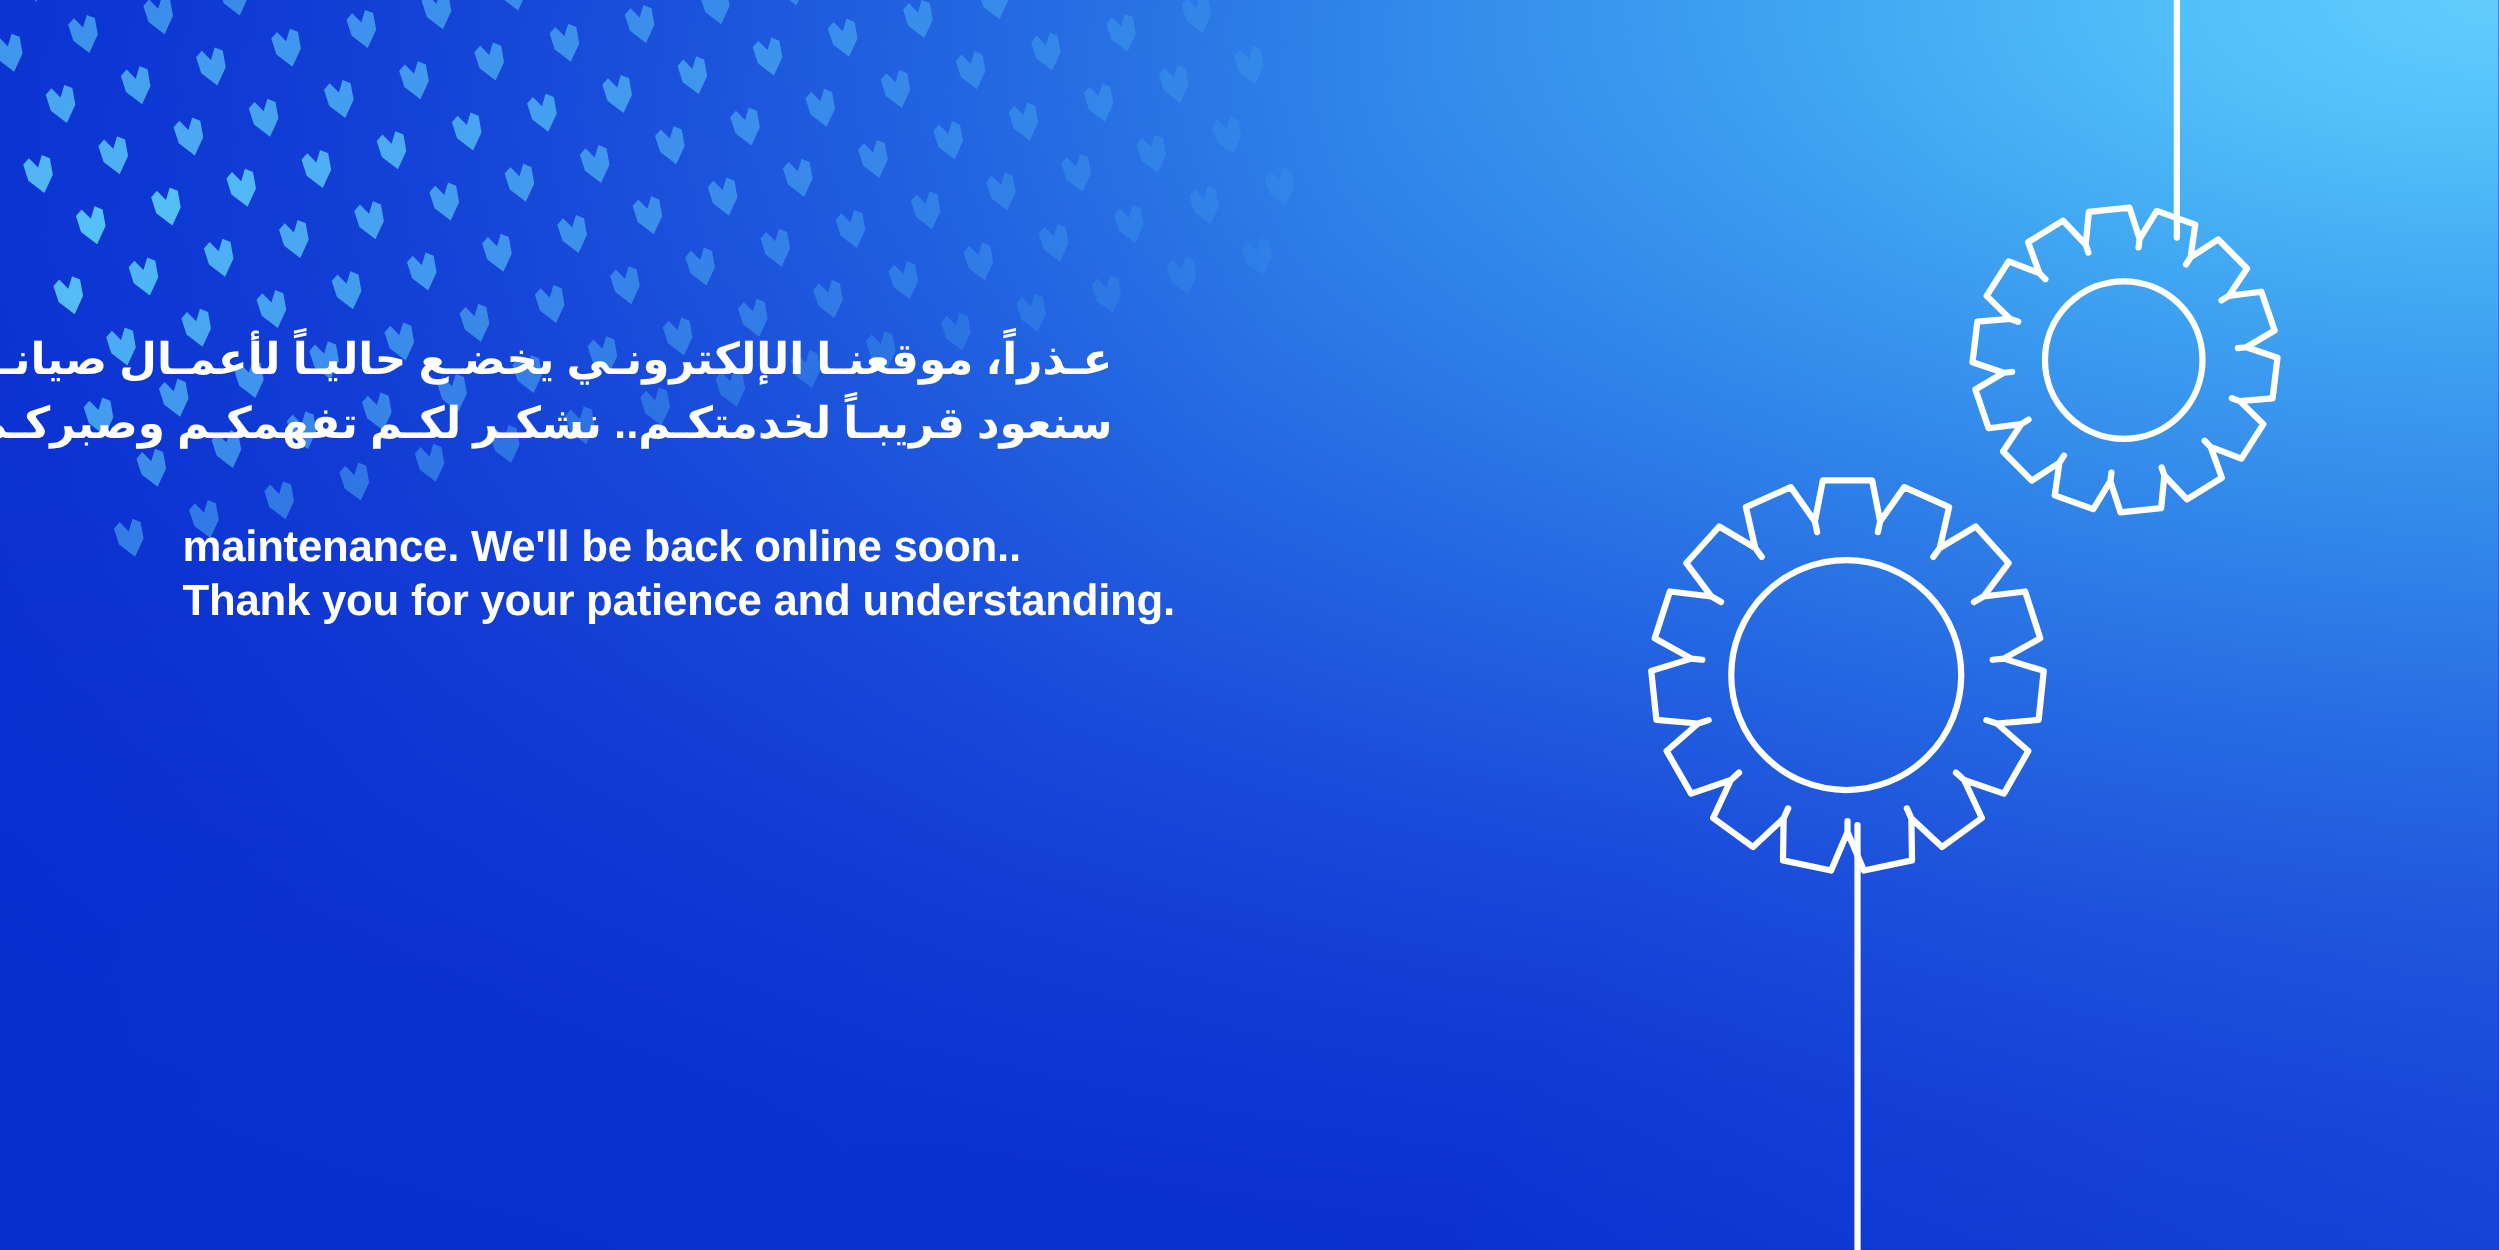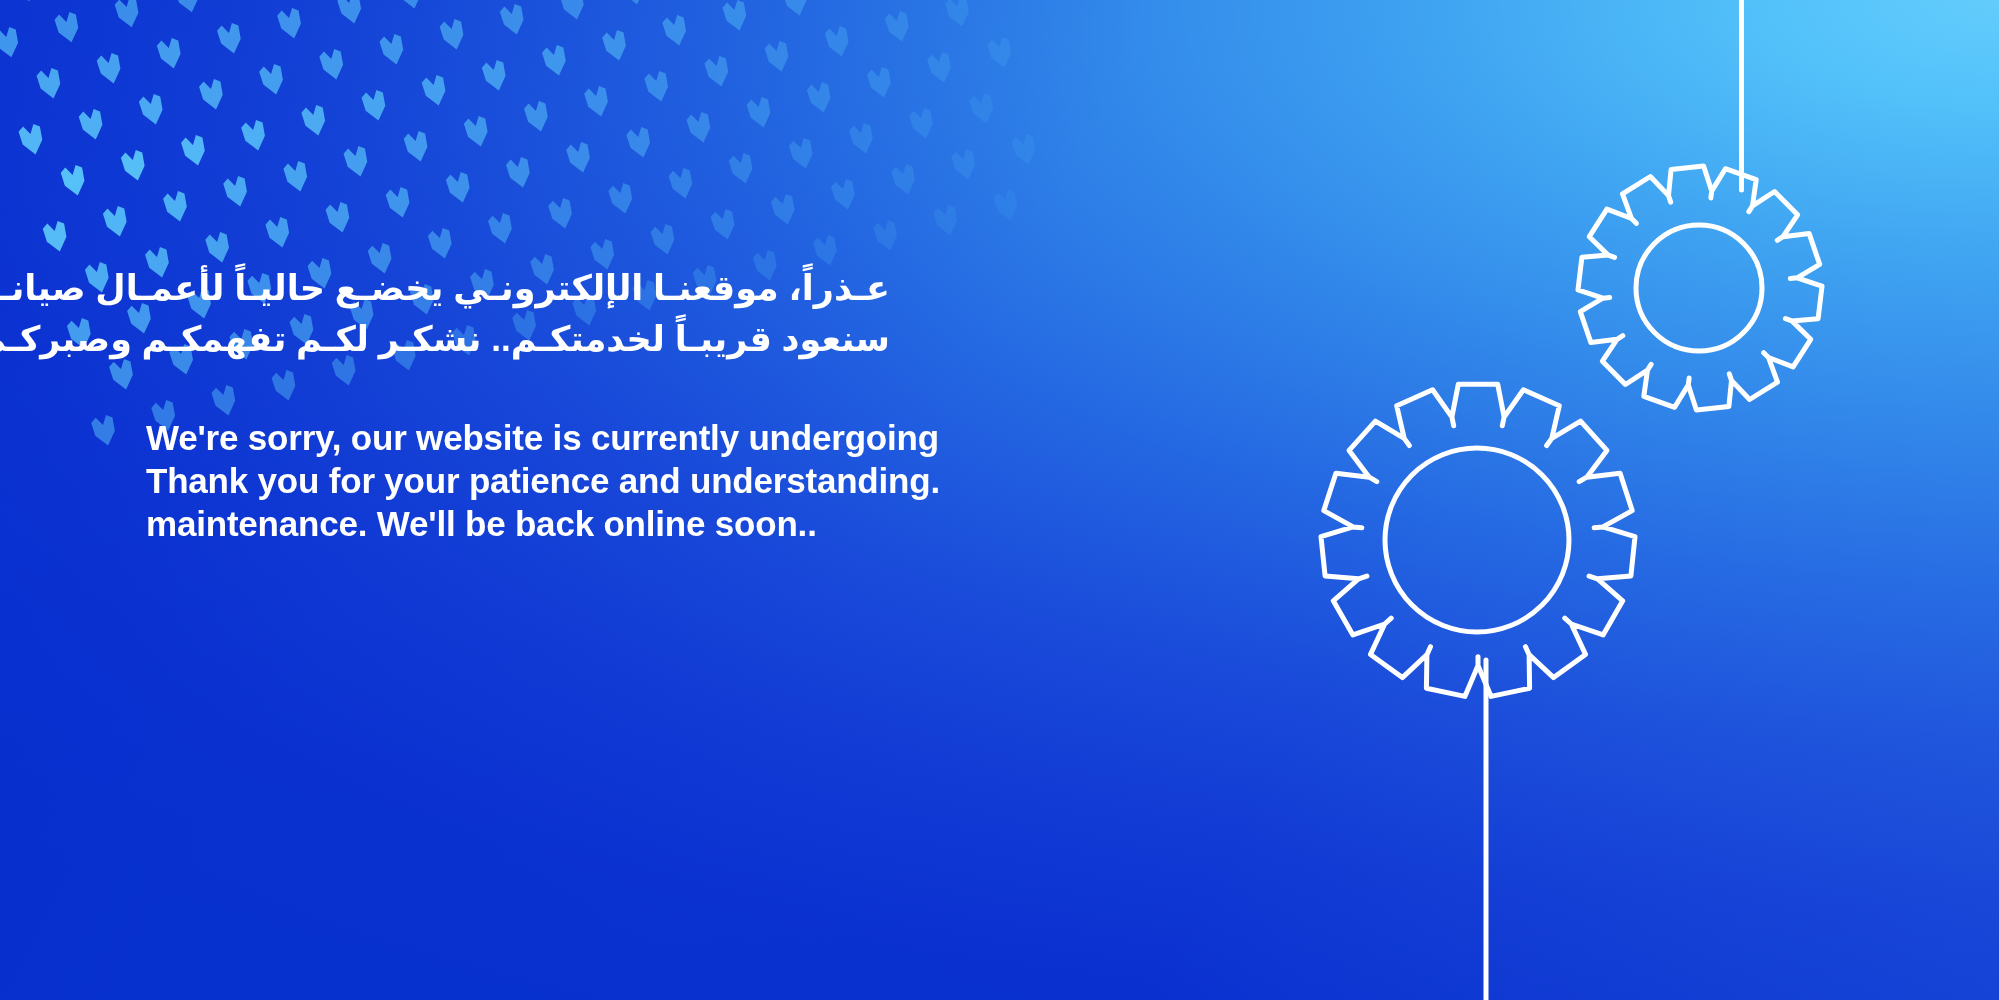--- a/index.html
+++ b/index.html
@@ -307,19 +307,18 @@
       </g>
     </svg>
   </div>
 
   <div class="copy">
     <div class="ar-block">
       <div class="ar-line">عـذراً، موقعنـا الإلكترونـي يخضـع حاليـاً لأعمـال صيانـــة.</div>
       <div class="ar-line">سنعود قريبـاً لخدمتكـم.. نشكـر لكـم تفهمكـم وصبركـم</div>
     </div>
     <div class="en-block">
-      <div class="en-line">We're sorry, our website is currently undergoing</div>
+      <div class="en-line">maintenance. We'll be back online soon..</div>
       <div class="en-line">Thank you for your patience and understanding.</div>
-      <div class="en-line">maintenance. We'll be back online soon..</div>
     </div>
   </div>
 
 </div>
 
 </body></html>

